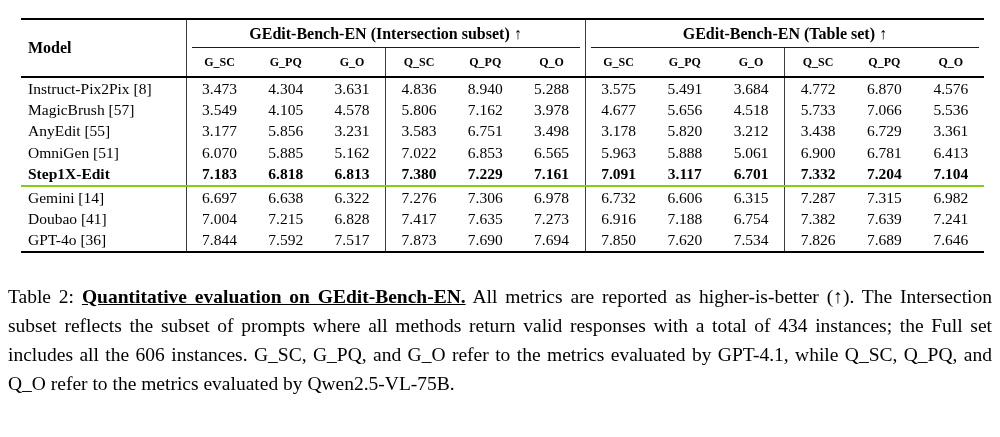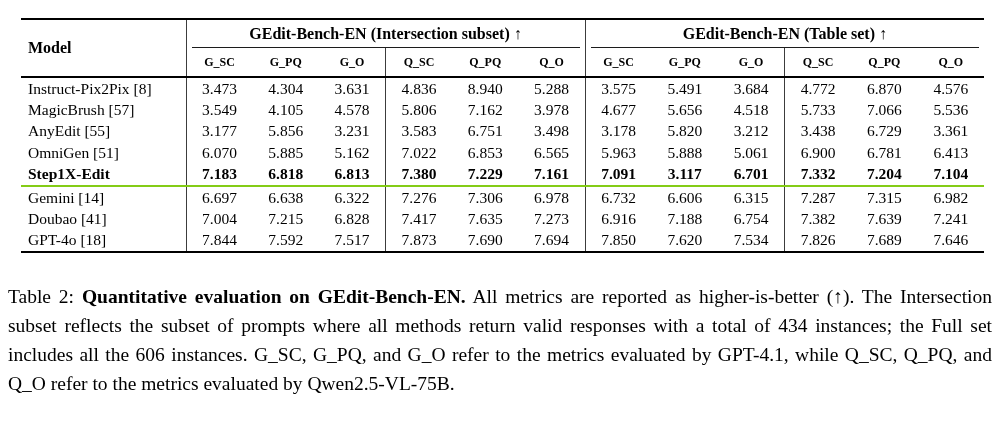--- a/index.html
+++ b/index.html
@@ -69,21 +69,21 @@
   .caption {
     position: absolute;
     left: 8px;
     top: 283px;
     width: 984px;
     margin: 0;
     font-size: 19.5px;
     line-height: 1.48;
     text-align: justify;
   }
-  .caption .bold { font-weight: bold; }
+  .caption .bold { font-weight: bold; text-decoration: underline; }
 </style>
 </head>
 <body>
 
 <div class="page">
 
   <table class="bench-table">
     <colgroup>
       <col class="c-model">
       <col class="c-num">
@@ -222,21 +222,21 @@
           <td class="num-td">7.635</td>
           <td class="num-td">7.273</td>
           <td class="num-td vbar">6.916</td>
           <td class="num-td">7.188</td>
           <td class="num-td">6.754</td>
           <td class="num-td vbar">7.382</td>
           <td class="num-td">7.639</td>
           <td class="num-td">7.241</td>
         </tr>
         <tr>
-          <td class="model-td">GPT-4o [18]</td>
+          <td class="model-td">GPT-4o [36]</td>
           <td class="num-td vbar">7.844</td>
           <td class="num-td">7.592</td>
           <td class="num-td">7.517</td>
           <td class="num-td vbar">7.873</td>
           <td class="num-td">7.690</td>
           <td class="num-td">7.694</td>
           <td class="num-td vbar">7.850</td>
           <td class="num-td">7.620</td>
           <td class="num-td">7.534</td>
           <td class="num-td vbar">7.826</td>

